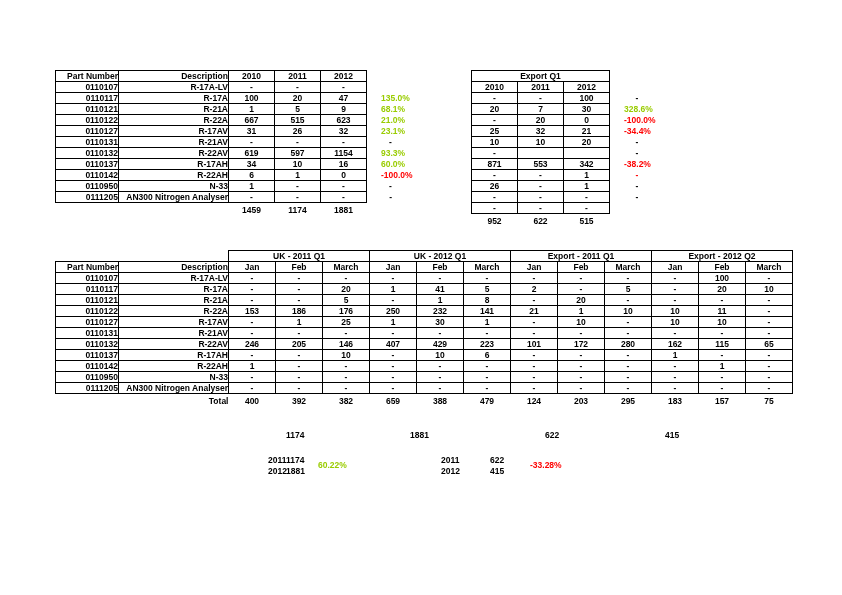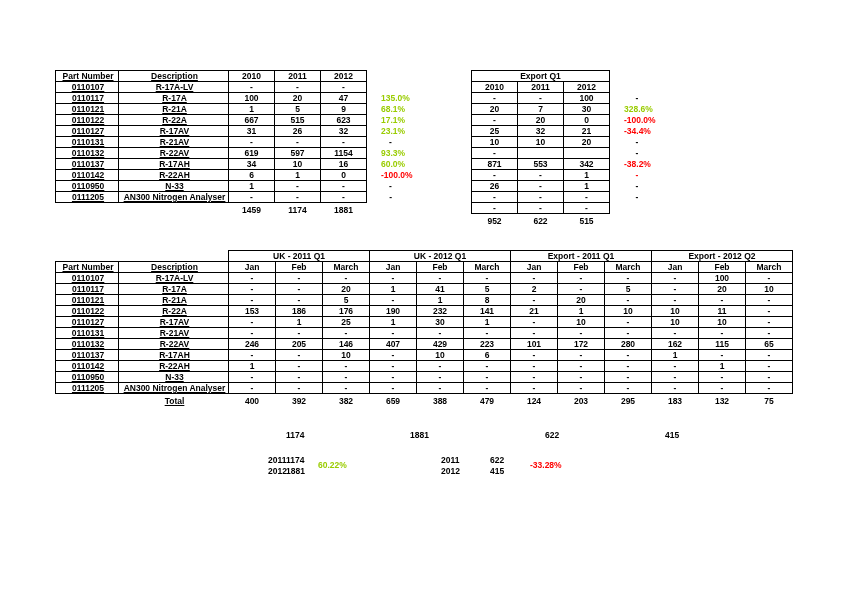--- a/index.html
+++ b/index.html
@@ -3,21 +3,21 @@
 <meta charset="utf-8">
 <style>
   html,body{margin:0;padding:0;background:#fff;}
   body{width:842px;height:595px;position:relative;font-family:"Liberation Sans",sans-serif;
        font-weight:bold;color:#000;font-size:8.5px;}
   table{position:absolute;border-collapse:collapse;table-layout:fixed;}
   td{padding:0;height:10px;line-height:10px;font-size:8.5px;font-weight:bold;
      white-space:nowrap;overflow:visible;vertical-align:middle;}
   .g{border:1.5px solid #000;}
   .nb{border:none;}
-  .l{text-align:center;padding-left:2px;text-decoration:underline;}
+  .l{text-align:right;padding-left:2px;}
   .c{text-align:center;}
   .pct{text-align:left;padding-left:14px;}
   .ov{position:absolute;font-size:8.5px;font-weight:bold;white-space:nowrap;}
   .green{color:#99cc00;}
   .red{color:#ff0000;}
   .tot td{height:12px;vertical-align:bottom;}
 </style>
 </head>
 <body>
 
@@ -66,21 +66,21 @@
           <td class="g c">5</td>
           <td class="g c">9</td>
           <td class="nb pct" style="color: rgb(153, 204, 0);">68.1%</td>
         </tr>
         <tr>
           <td class="g l">0110122</td>
           <td class="g l">R-22A</td>
           <td class="g c">667</td>
           <td class="g c">515</td>
           <td class="g c">623</td>
-          <td class="nb pct" style="color: rgb(153, 204, 0);">17.1%</td>
+          <td class="nb pct" style="color: rgb(153, 204, 0);">21.0%</td>
         </tr>
         <tr>
           <td class="g l">0110127</td>
           <td class="g l">R-17AV</td>
           <td class="g c">31</td>
           <td class="g c">26</td>
           <td class="g c">32</td>
           <td class="nb pct" style="color: rgb(153, 204, 0);">23.1%</td>
         </tr>
         <tr>
@@ -327,21 +327,21 @@
           <td class="g c">-</td>
           <td class="g c">-</td>
           <td class="g c">-</td>
         </tr>
         <tr>
           <td class="g l">0110122</td>
           <td class="g l">R-22A</td>
           <td class="g c">153</td>
           <td class="g c">186</td>
           <td class="g c">176</td>
-          <td class="g c">190</td>
+          <td class="g c">250</td>
           <td class="g c">232</td>
           <td class="g c">141</td>
           <td class="g c">21</td>
           <td class="g c">1</td>
           <td class="g c">10</td>
           <td class="g c">10</td>
           <td class="g c">11</td>
           <td class="g c">-</td>
         </tr>
         <tr>
@@ -462,21 +462,21 @@
           <td class="nb c">400</td>
           <td class="nb c">392</td>
           <td class="nb c">382</td>
           <td class="nb c">659</td>
           <td class="nb c">388</td>
           <td class="nb c">479</td>
           <td class="nb c">124</td>
           <td class="nb c">203</td>
           <td class="nb c">295</td>
           <td class="nb c">183</td>
-          <td class="nb c">132</td>
+          <td class="nb c">157</td>
           <td class="nb c">75</td>
         </tr>
       </tbody>
   </table>
 
   <span class="ov" style="left:286px;top:430px;">1174</span>
   <span class="ov" style="left:410px;top:430px;">1881</span>
   <span class="ov" style="left:545px;top:430px;">622</span>
   <span class="ov" style="left:665px;top:430px;">415</span>
 

